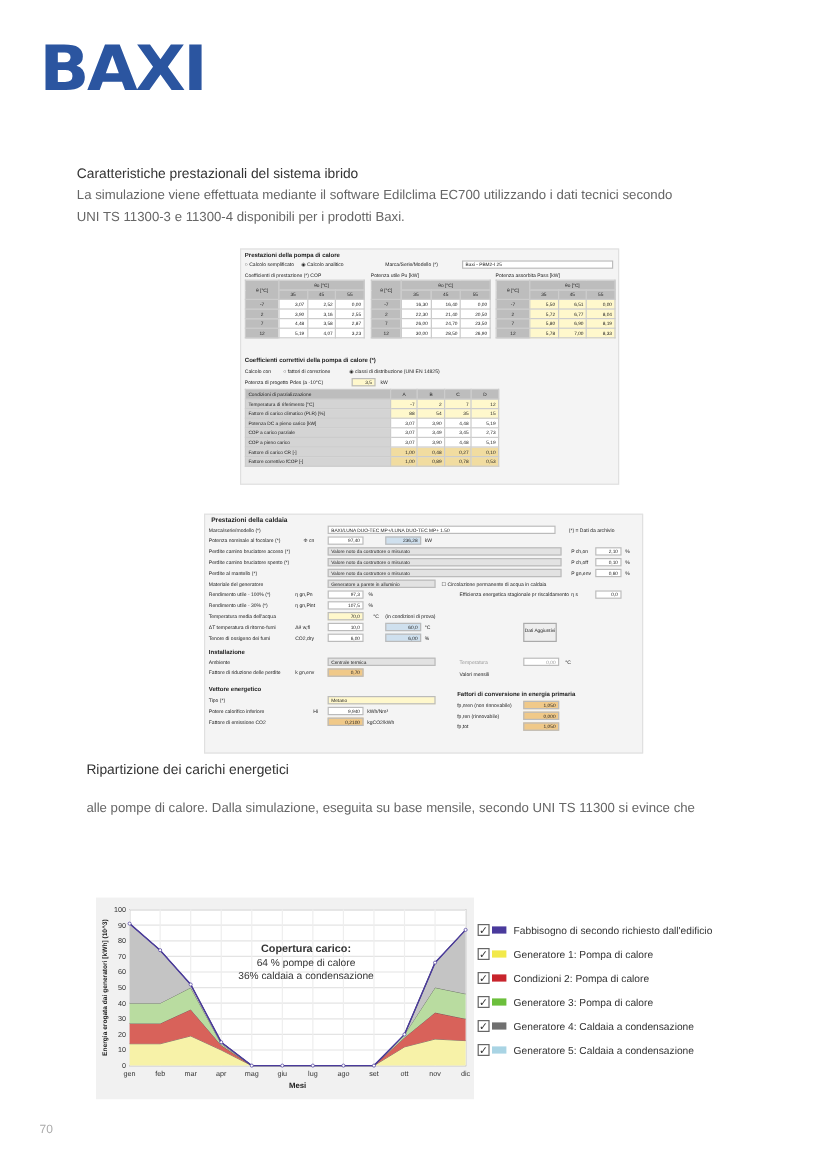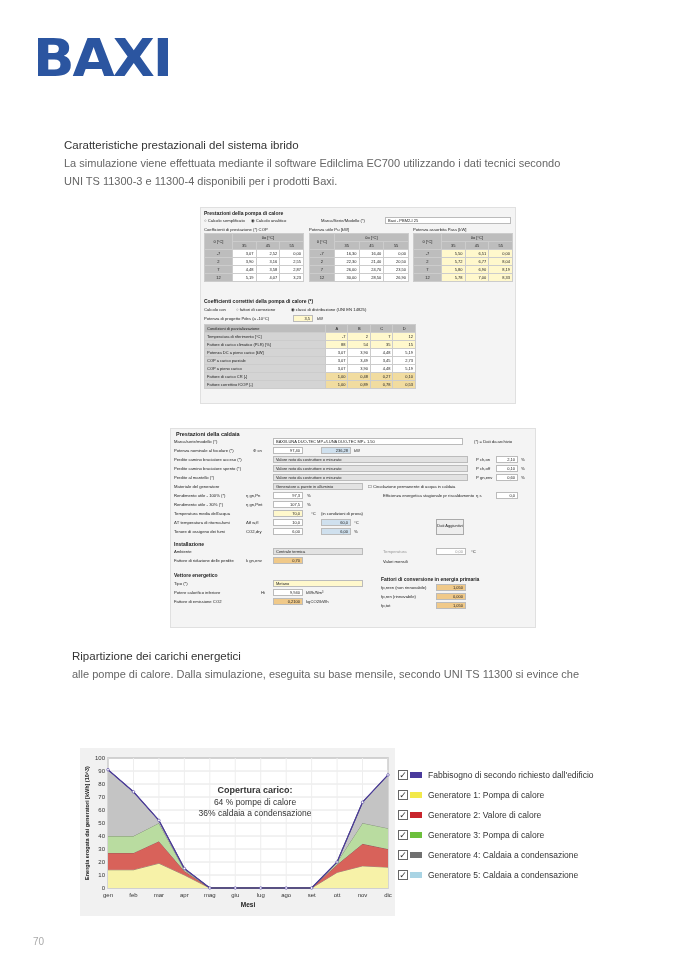--- a/index.html
+++ b/index.html
@@ -327,21 +327,21 @@
 
   <div class="pt" style="left:210px;top:147px;">Fattori di conversione in energia primaria</div>
   <div class="lbl" style="left:210px;top:156px;">fp,nren (non rinnovabile)</div>
   <div class="field o" style="left:265px;top:155px;width:30px;">1,050</div>
   <div class="lbl" style="left:210px;top:165px;">fp,ren (rinnovabile)</div>
   <div class="field o" style="left:265px;top:164px;width:30px;">0,000</div>
   <div class="lbl" style="left:210px;top:174px;">fp,tot</div>
   <div class="field o" style="left:265px;top:173px;width:30px;">1,050</div>
 </div>
 
-<div class="sec-title" style="left:72px;top:650px;">Ripartizione dei carichi energetici</div>
+<div class="sec-title" style="left:72px;top:636px;">Ripartizione dei carichi energetici</div>
 <div class="sec-text" style="left:72px;top:666px;">
   <div>alle pompe di calore. Dalla simulazione, eseguita su base mensile, secondo UNI TS 11300 si evince che</div>
 </div>
 
 <div class="chart-wrap">
   <svg id="chart" width="315" height="168">
       <rect x="28" y="10" width="280" height="130" fill="#fff" stroke="#888"></rect>
       <line x1="28" x2="308" y1="140" y2="140" stroke="#e4e4e4"></line>
       <text x="25" y="142" font-size="6" text-anchor="end" fill="#333">0</text>
       <line x1="28" x2="308" y1="127" y2="127" stroke="#e4e4e4"></line>
@@ -426,21 +426,21 @@
       <span>Fabbisogno di secondo richiesto dall'edificio</span>
     </div>
     <div class="leg-item" style="top: 25px;">
       <span class="chk">✓</span>
       <span class="sw" style="background:#f2e94a"></span>
       <span>Generatore 1: Pompa di calore</span>
     </div>
     <div class="leg-item" style="top: 45px;">
       <span class="chk">✓</span>
       <span class="sw" style="background:#c8242c"></span>
-      <span>Generatore 2: Valore di calore</span>
+      <span>Condizioni 2: Pompa di calore</span>
     </div>
     <div class="leg-item" style="top: 65px;">
       <span class="chk">✓</span>
       <span class="sw" style="background:#6cbf3c"></span>
       <span>Generatore 3: Pompa di calore</span>
     </div>
     <div class="leg-item" style="top: 85px;">
       <span class="chk">✓</span>
       <span class="sw" style="background:#707070"></span>
       <span>Generatore 4: Caldaia a condensazione</span>

